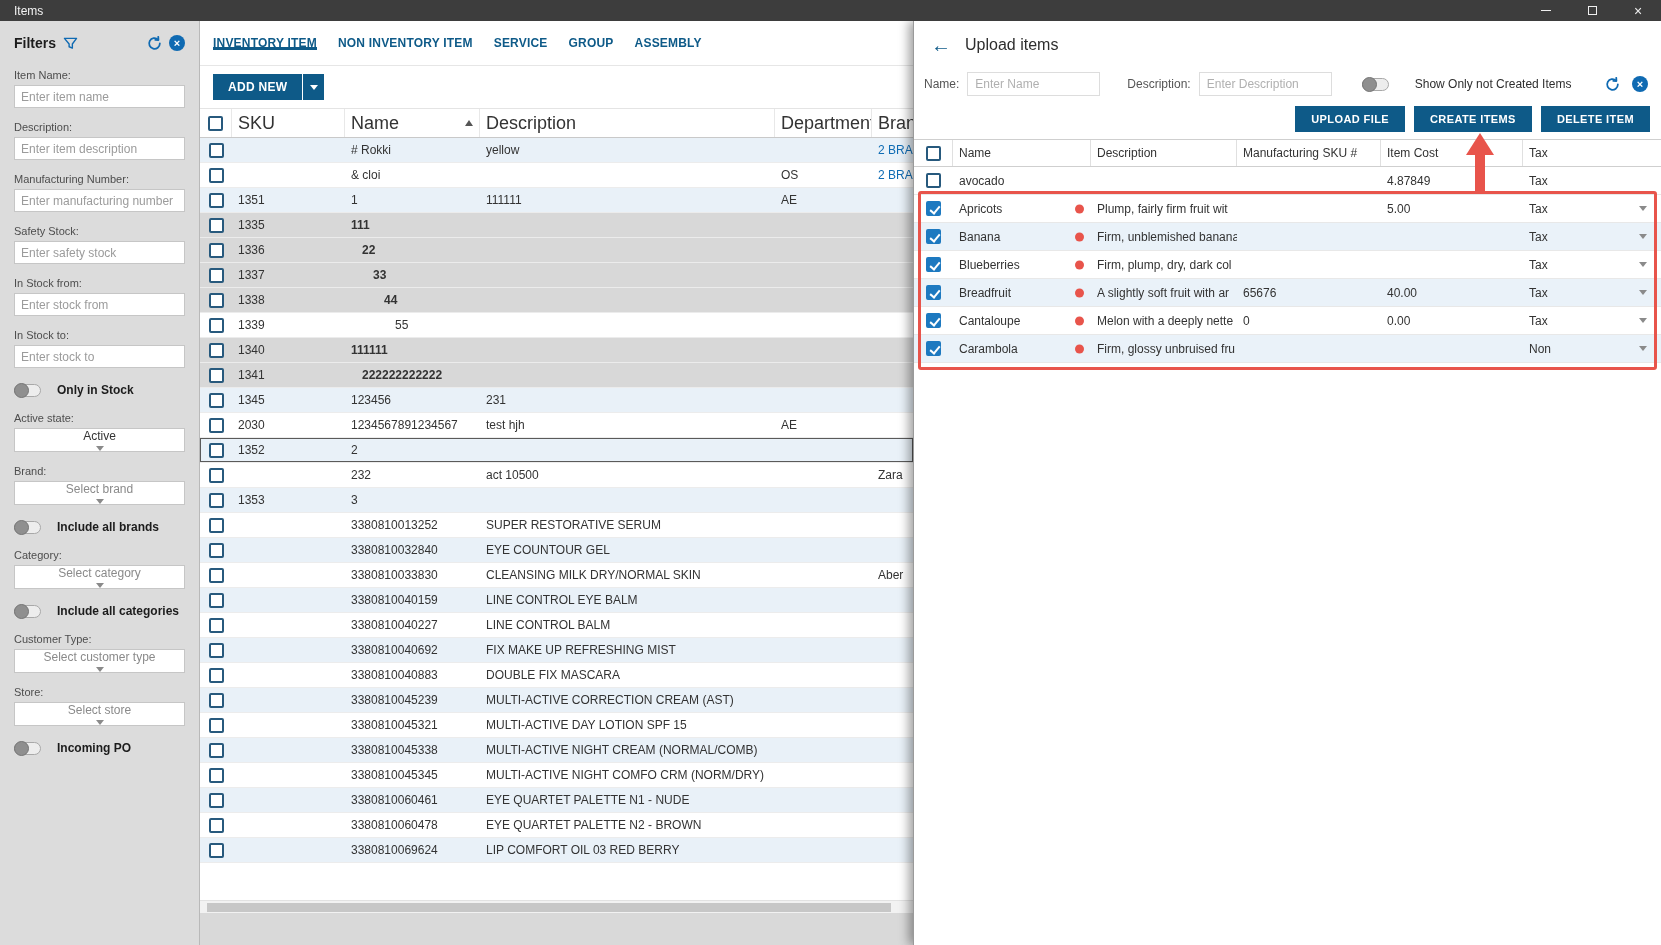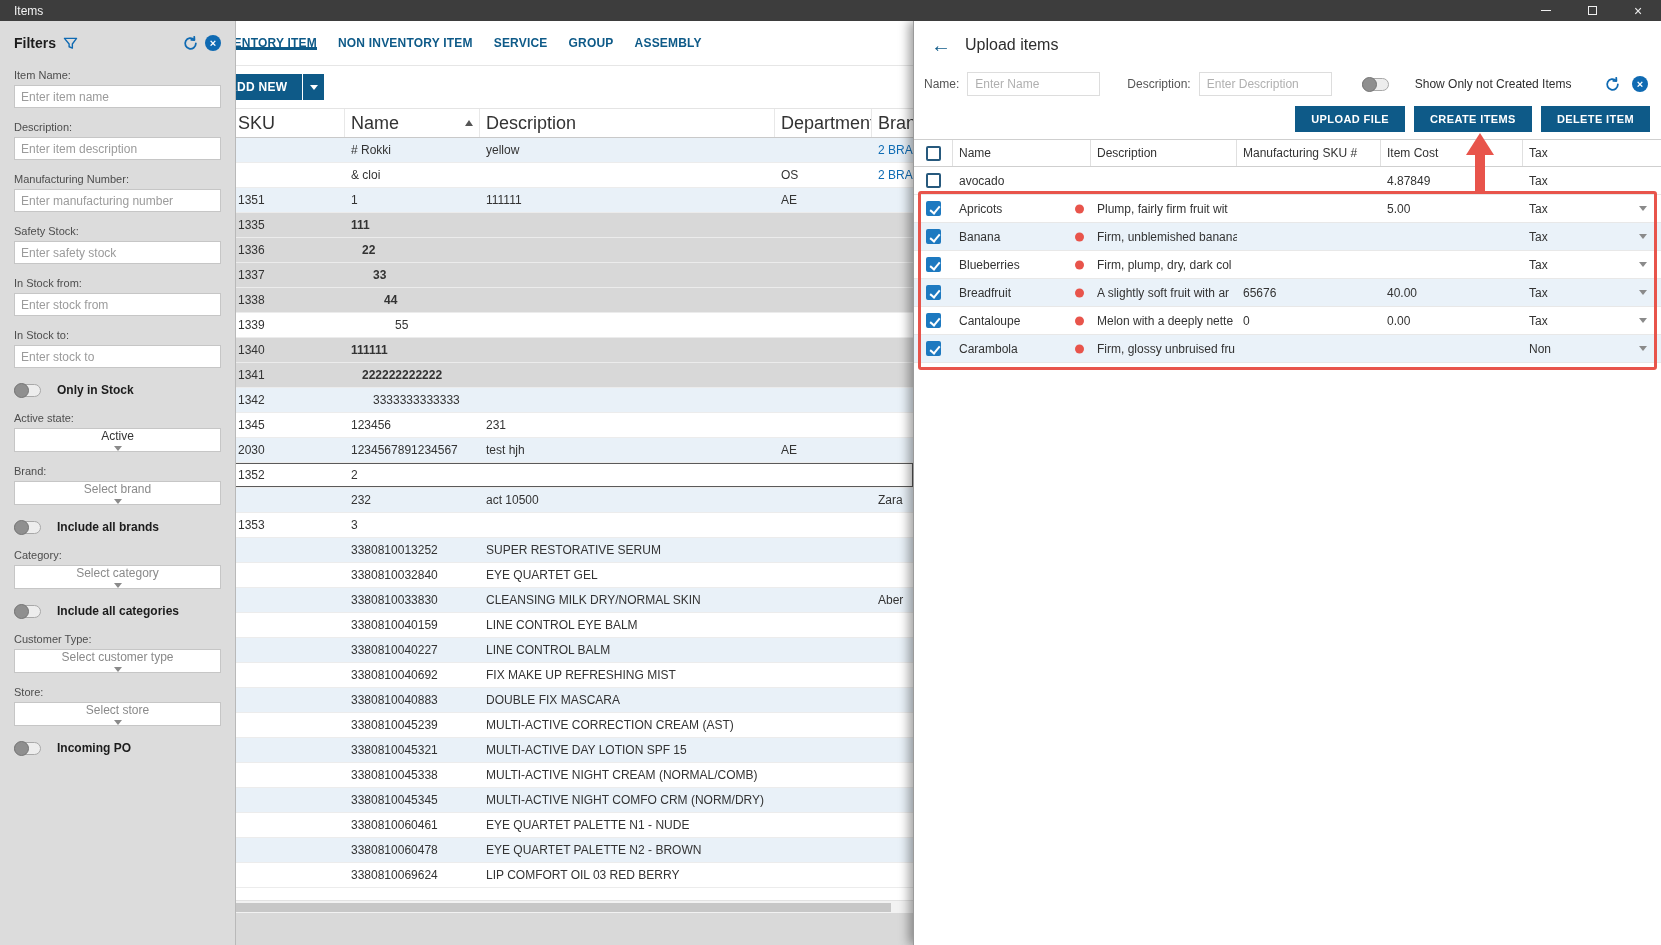--- a/index.html
+++ b/index.html
@@ -9,21 +9,21 @@
   
   .titlebar { position:absolute; top:0; left:0; right:0; height:21px; background:#3d3d3d; display:flex; align-items:center; z-index:40; }
   .titlebar .title { color:#f2f2f2; font-size:12px; padding-left:14px; }
   .win-controls { margin-left:auto; display:flex; height:100%; }
   .win-btn { width:46px; height:100%; display:flex; align-items:center; justify-content:center; cursor:default; }
   .min-glyph { width:10px; height:1px; background:#efefef; display:block; }
   .max-glyph { width:9px; height:9px; border:1px solid #efefef; display:block; }
   .close-glyph { color:#efefef; font-size:14px; line-height:1; }
 
   
-  .filters { position:absolute; top:21px; left:0; width:236px; bottom:0; background:#dcdcdc; border-right:1px solid #b9b9b9; padding:9px 14px; z-index:5; }
+  .filters { position:absolute; top:21px; left:0; width:200px; bottom:0; background:#dcdcdc; border-right:1px solid #b9b9b9; padding:9px 14px; z-index:5; }
   .filters-header { display:flex; align-items:center; gap:7px; height:26px; }
   .filters-title { font-size:14px; font-weight:bold; color:#1c1c1c; }
   .icon-refresh { display:inline-flex; margin-left:auto; cursor:pointer; }
   .icon-close { width:16px; height:16px; border-radius:50%; background:#0f6ab2; color:#fff; display:inline-flex; align-items:center; justify-content:center; font-size:11px; font-weight:bold; line-height:1; cursor:pointer; }
   .f-label { font-size:11px; color:#4d4d4d; margin:13px 0 4px; }
   .f-input { width:100%; height:23px; border:1px solid #c6c6c6; background:#fff; font-family:inherit; font-size:12px; color:#333; padding:0 6px; }
   .f-input::placeholder { color:#9b9b9b; }
   .f-select { width:100%; height:24px; border:1px solid #c6c6c6; background:#fff; display:flex; align-items:center; justify-content:space-between; padding:0 7px; font-size:12px; color:#333; cursor:pointer;flex-direction:column; }
   .f-select.ph .f-select-value { color:#8a8a8a; }
   .chev { width:0; height:0; border-left:4px solid transparent; border-right:4px solid transparent; border-top:5px solid #8a8a8a; display:inline-block; }
@@ -311,30 +311,20 @@
         <div class="m-cell">1341</div>
         <div class="m-cell b" style="padding-left: 17px;">222222222222</div>
         <div class="m-cell"></div>
         <div class="m-cell"></div>
         <div class="m-cell"></div>
       </div>
       <div class="m-row mgrid">
         <div class="m-cell c-check">
           <span class="checkbox"></span>
         </div>
-        <div class="m-cell">1342</div>
-        <div class="m-cell" style="padding-left: 28px;">3333333333333</div>
-        <div class="m-cell"></div>
-        <div class="m-cell"></div>
-        <div class="m-cell"></div>
-      </div>
-      <div class="m-row mgrid">
-        <div class="m-cell c-check">
-          <span class="checkbox"></span>
-        </div>
         <div class="m-cell">1345</div>
         <div class="m-cell">123456</div>
         <div class="m-cell">231</div>
         <div class="m-cell"></div>
         <div class="m-cell"></div>
       </div>
       <div class="m-row mgrid">
         <div class="m-cell c-check">
           <span class="checkbox"></span>
         </div>
@@ -383,21 +373,21 @@
         <div class="m-cell">SUPER RESTORATIVE SERUM</div>
         <div class="m-cell"></div>
         <div class="m-cell"></div>
       </div>
       <div class="m-row mgrid">
         <div class="m-cell c-check">
           <span class="checkbox"></span>
         </div>
         <div class="m-cell"></div>
         <div class="m-cell">3380810032840</div>
-        <div class="m-cell">EYE QUARTET GEL</div>
+        <div class="m-cell">EYE COUNTOUR GEL</div>
         <div class="m-cell"></div>
         <div class="m-cell"></div>
       </div>
       <div class="m-row mgrid">
         <div class="m-cell c-check">
           <span class="checkbox"></span>
         </div>
         <div class="m-cell"></div>
         <div class="m-cell">3380810033830</div>
         <div class="m-cell">CLEANSING MILK DRY/NORMAL SKIN</div>

